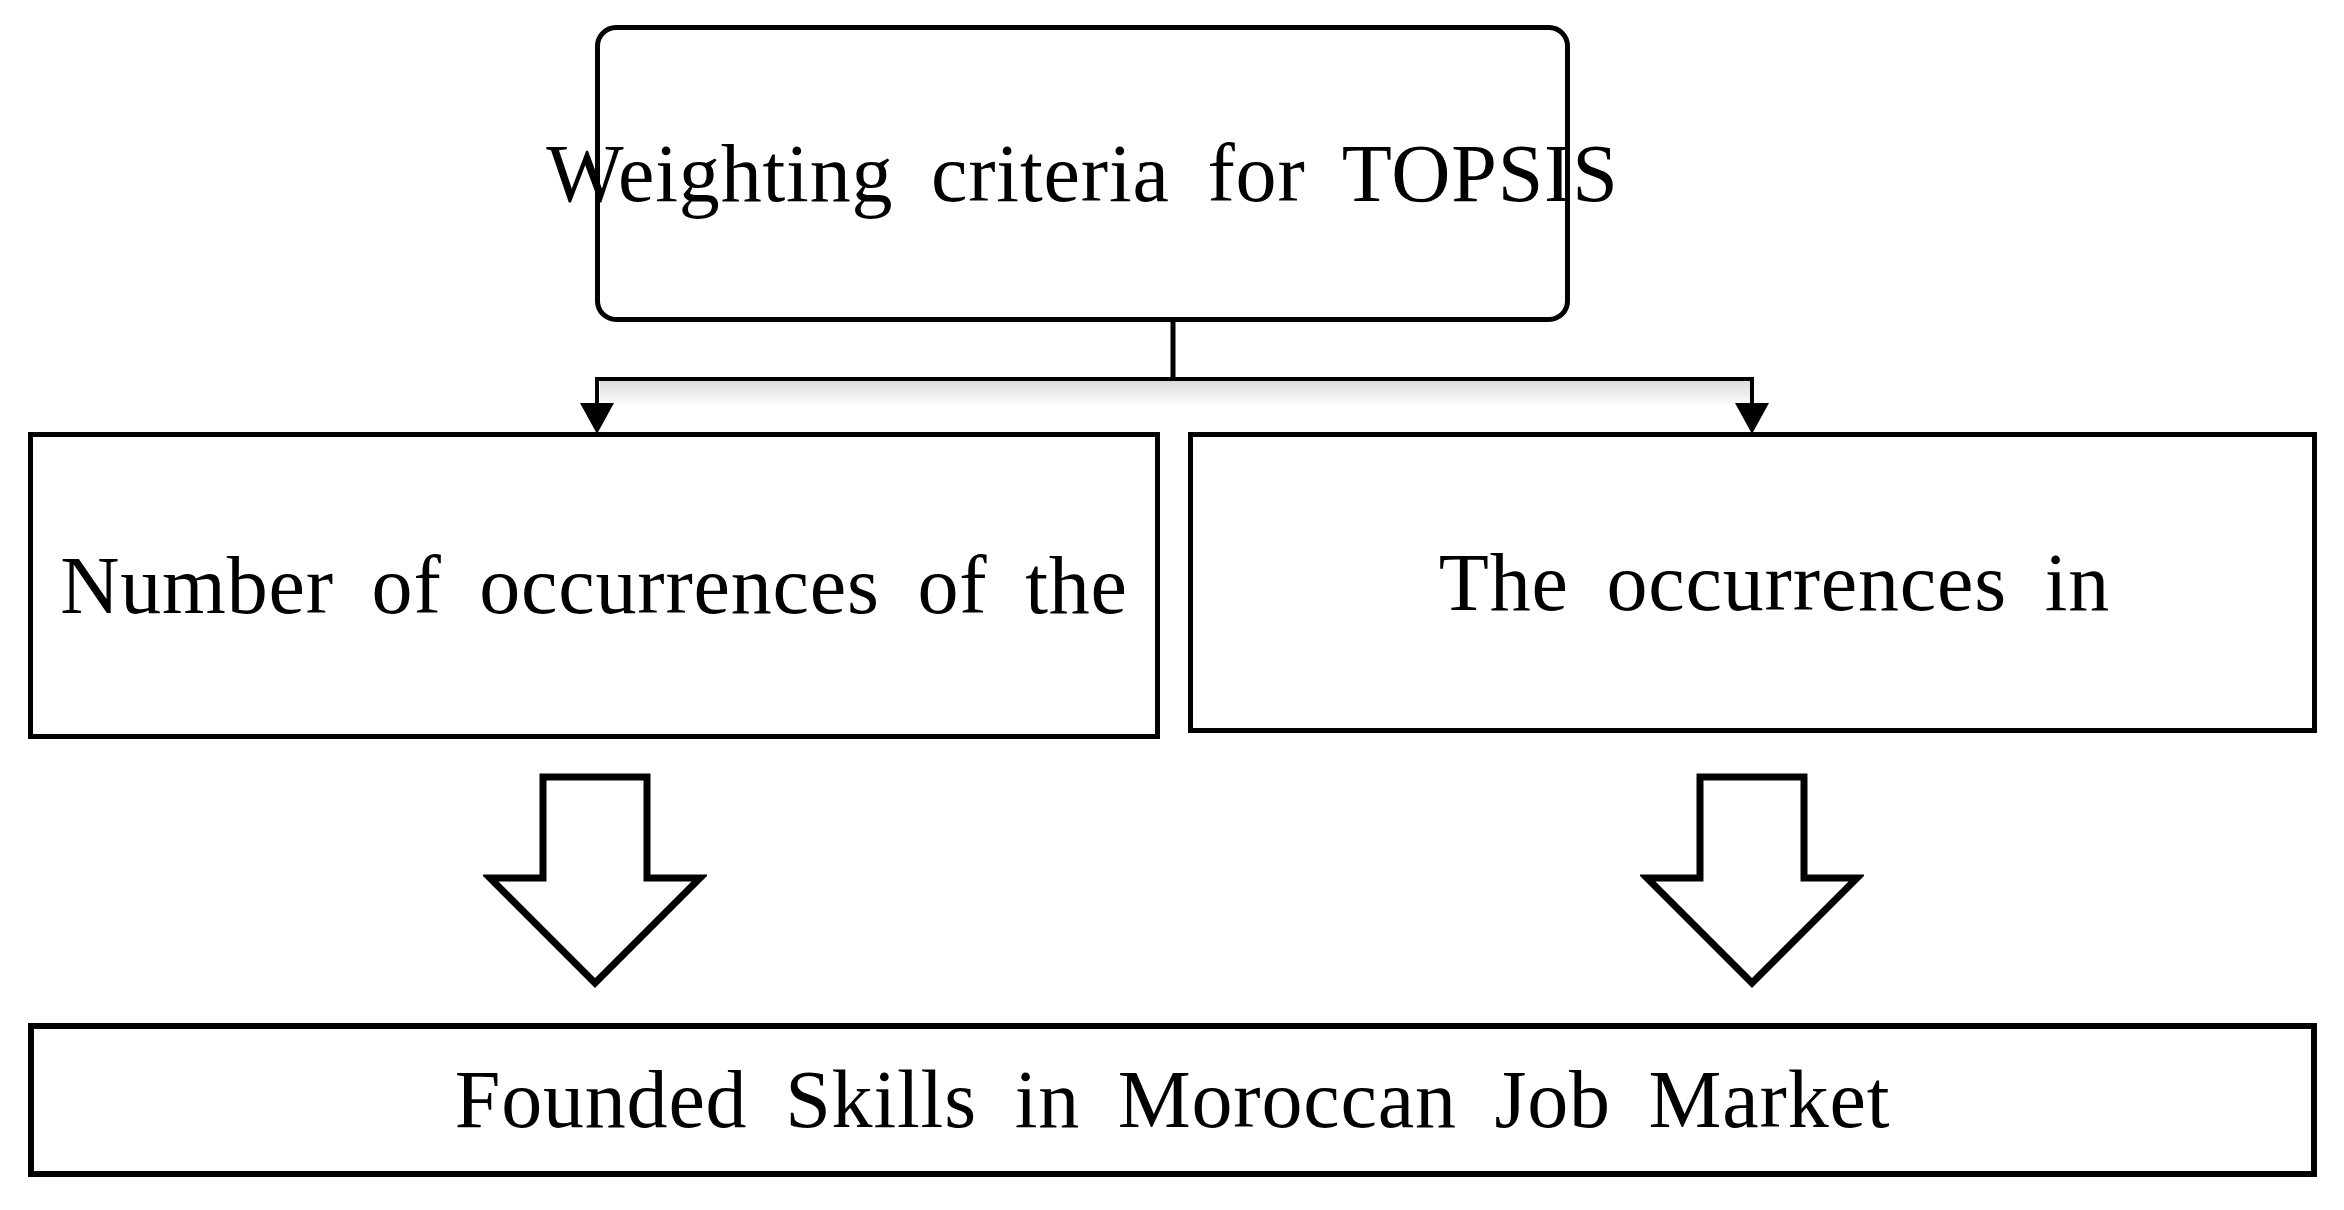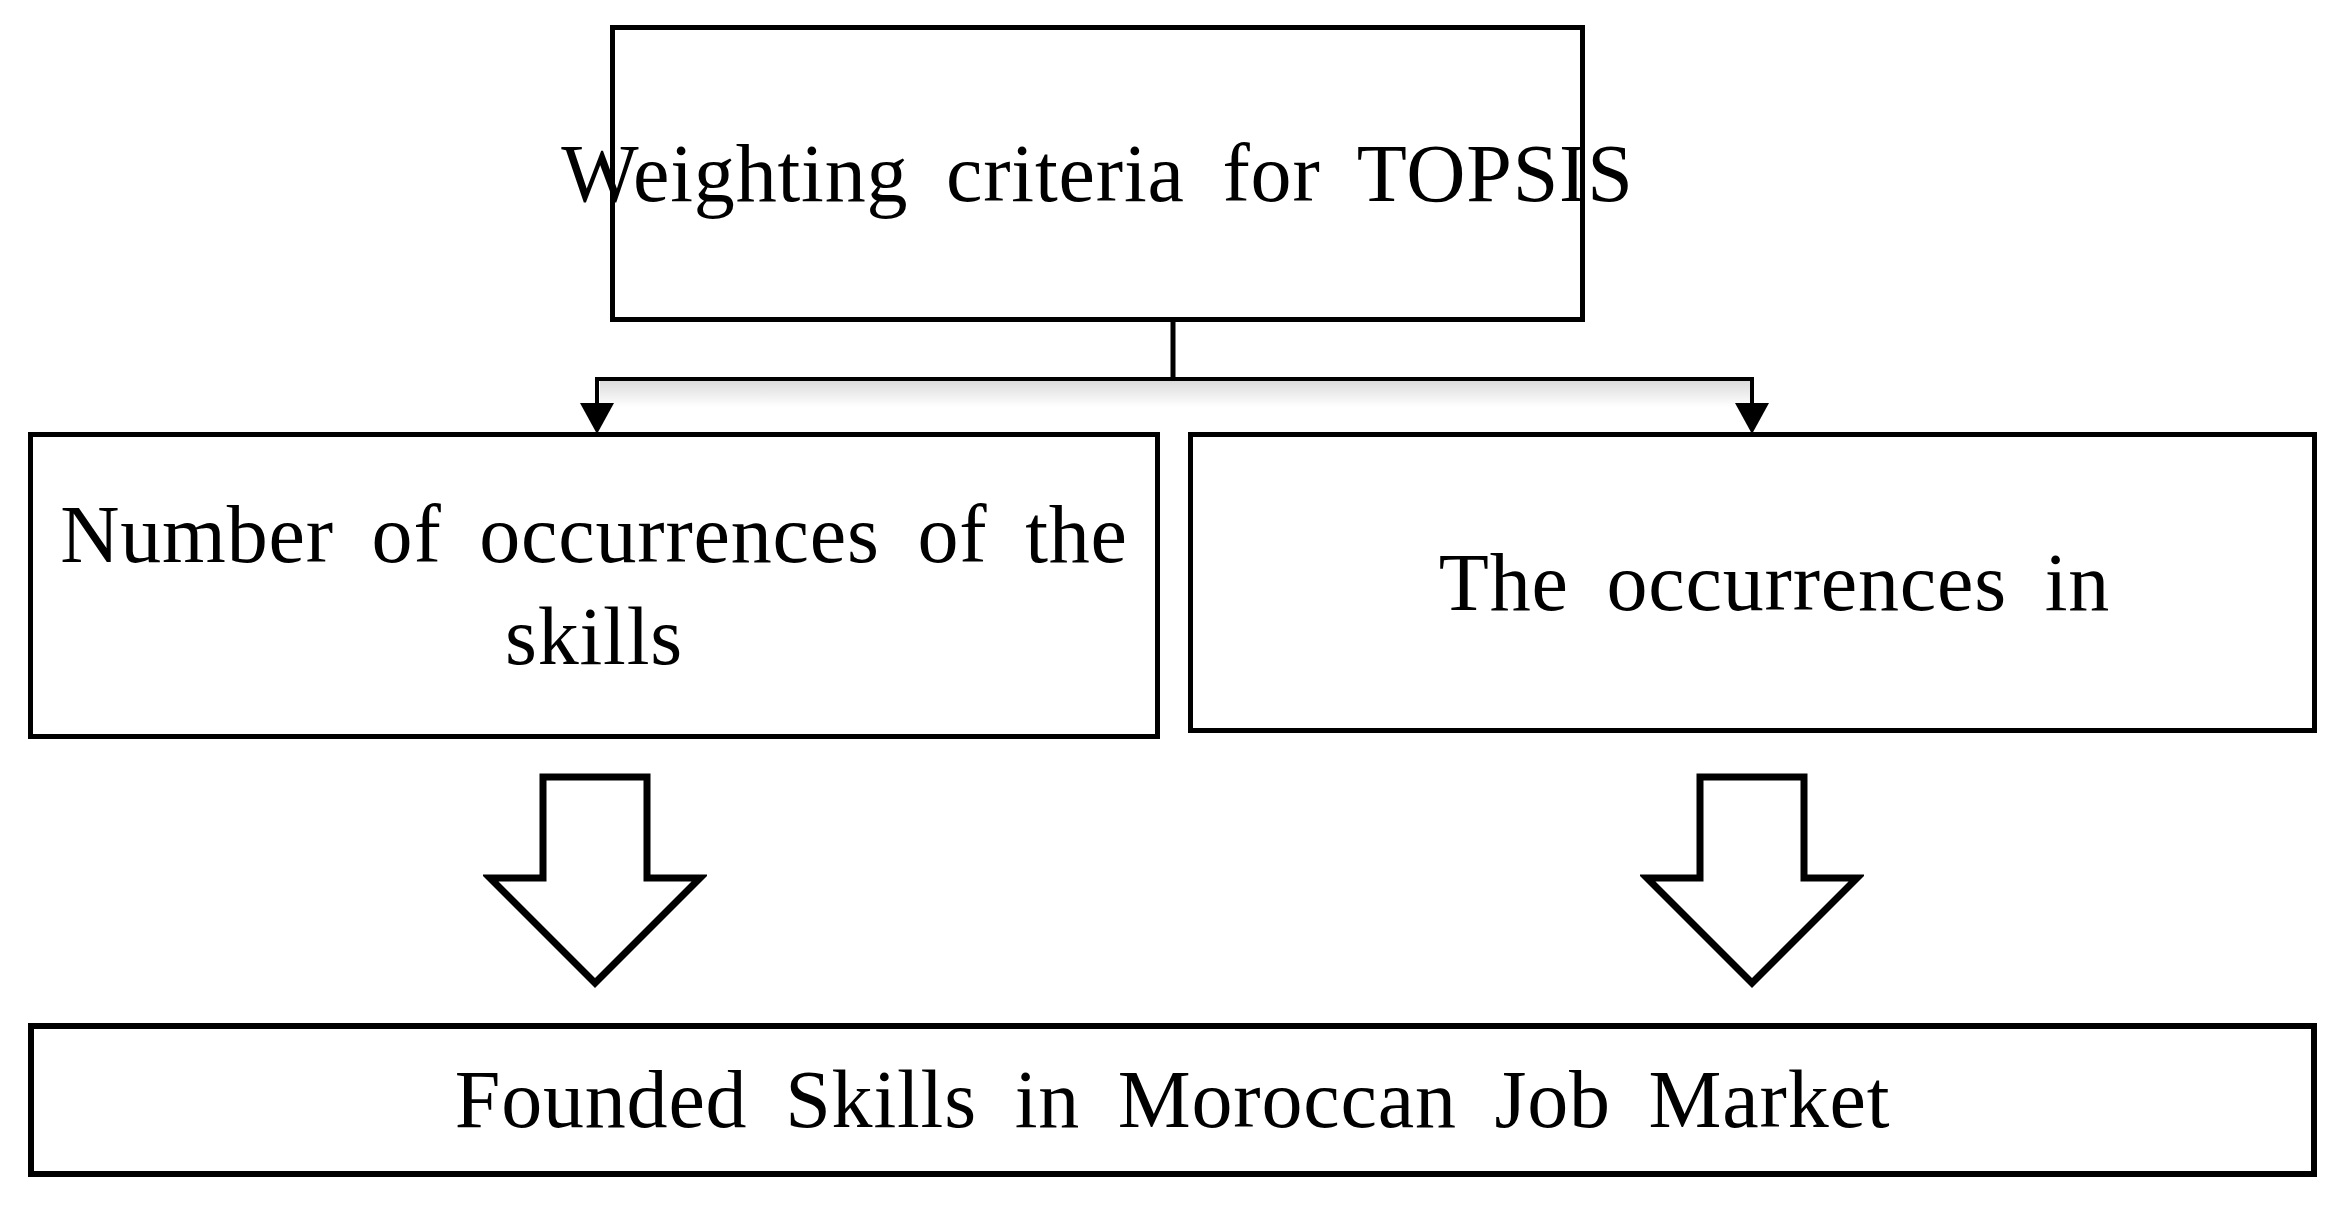--- a/index.html
+++ b/index.html
@@ -26,21 +26,21 @@
     justify-content: center;
     align-items: center;
     text-align: center;
     font-size: 82px;
     line-height: 102px;
     word-spacing: 0.2em;
     letter-spacing: 0.01em;
   }
   .node .line { display: block; white-space: nowrap; }
 
-  .node-top    { left: 610px;  top: 25px;   width: 975px; height: 297px; }
+  .node-top    { left: 595px;  top: 25px;   width: 975px; height: 297px; border-radius: 21px; }
   .node-left   { left: 28px;   top: 432px;  width: 1132px; height: 307px; }
   .node-right  { left: 1188px; top: 432px;  width: 1129px; height: 301px; padding-left: 44px; }
   .node-bottom { left: 28px;   top: 1023px; width: 2289px; height: 154px; border-width: 6px; }
 
   .connector-svg {
     position: absolute;
     left: 0; top: 0;
     width: 2344px;
     height: 1210px;
     pointer-events: none;
@@ -73,21 +73,20 @@
     <polygon points="580,403 614,403 597,434" fill="#000000"></polygon>
     <polygon points="1735,403 1769,403 1752,434" fill="#000000"></polygon>
   </svg>
 
   <div class="node node-top">
     <span class="line">Weighting criteria for TOPSIS</span>
   </div>
 
   <div class="node node-left">
     <span class="line">Number of occurrences of the</span>
-    <span class="line">skills</span>
   </div>
 
   <div class="node node-right">
     <span class="line">The occurrences in</span>
   </div>
 
   <svg class="block-arrow block-arrow-left" viewBox="-7 -7 224 220" xmlns="http://www.w3.org/2000/svg">
     <polygon points="53,0 157,0 157,101 210,101 105,206 0,101 53,101" fill="#ffffff" stroke="#000000" stroke-width="7" stroke-linejoin="miter"></polygon>
   </svg>
 

